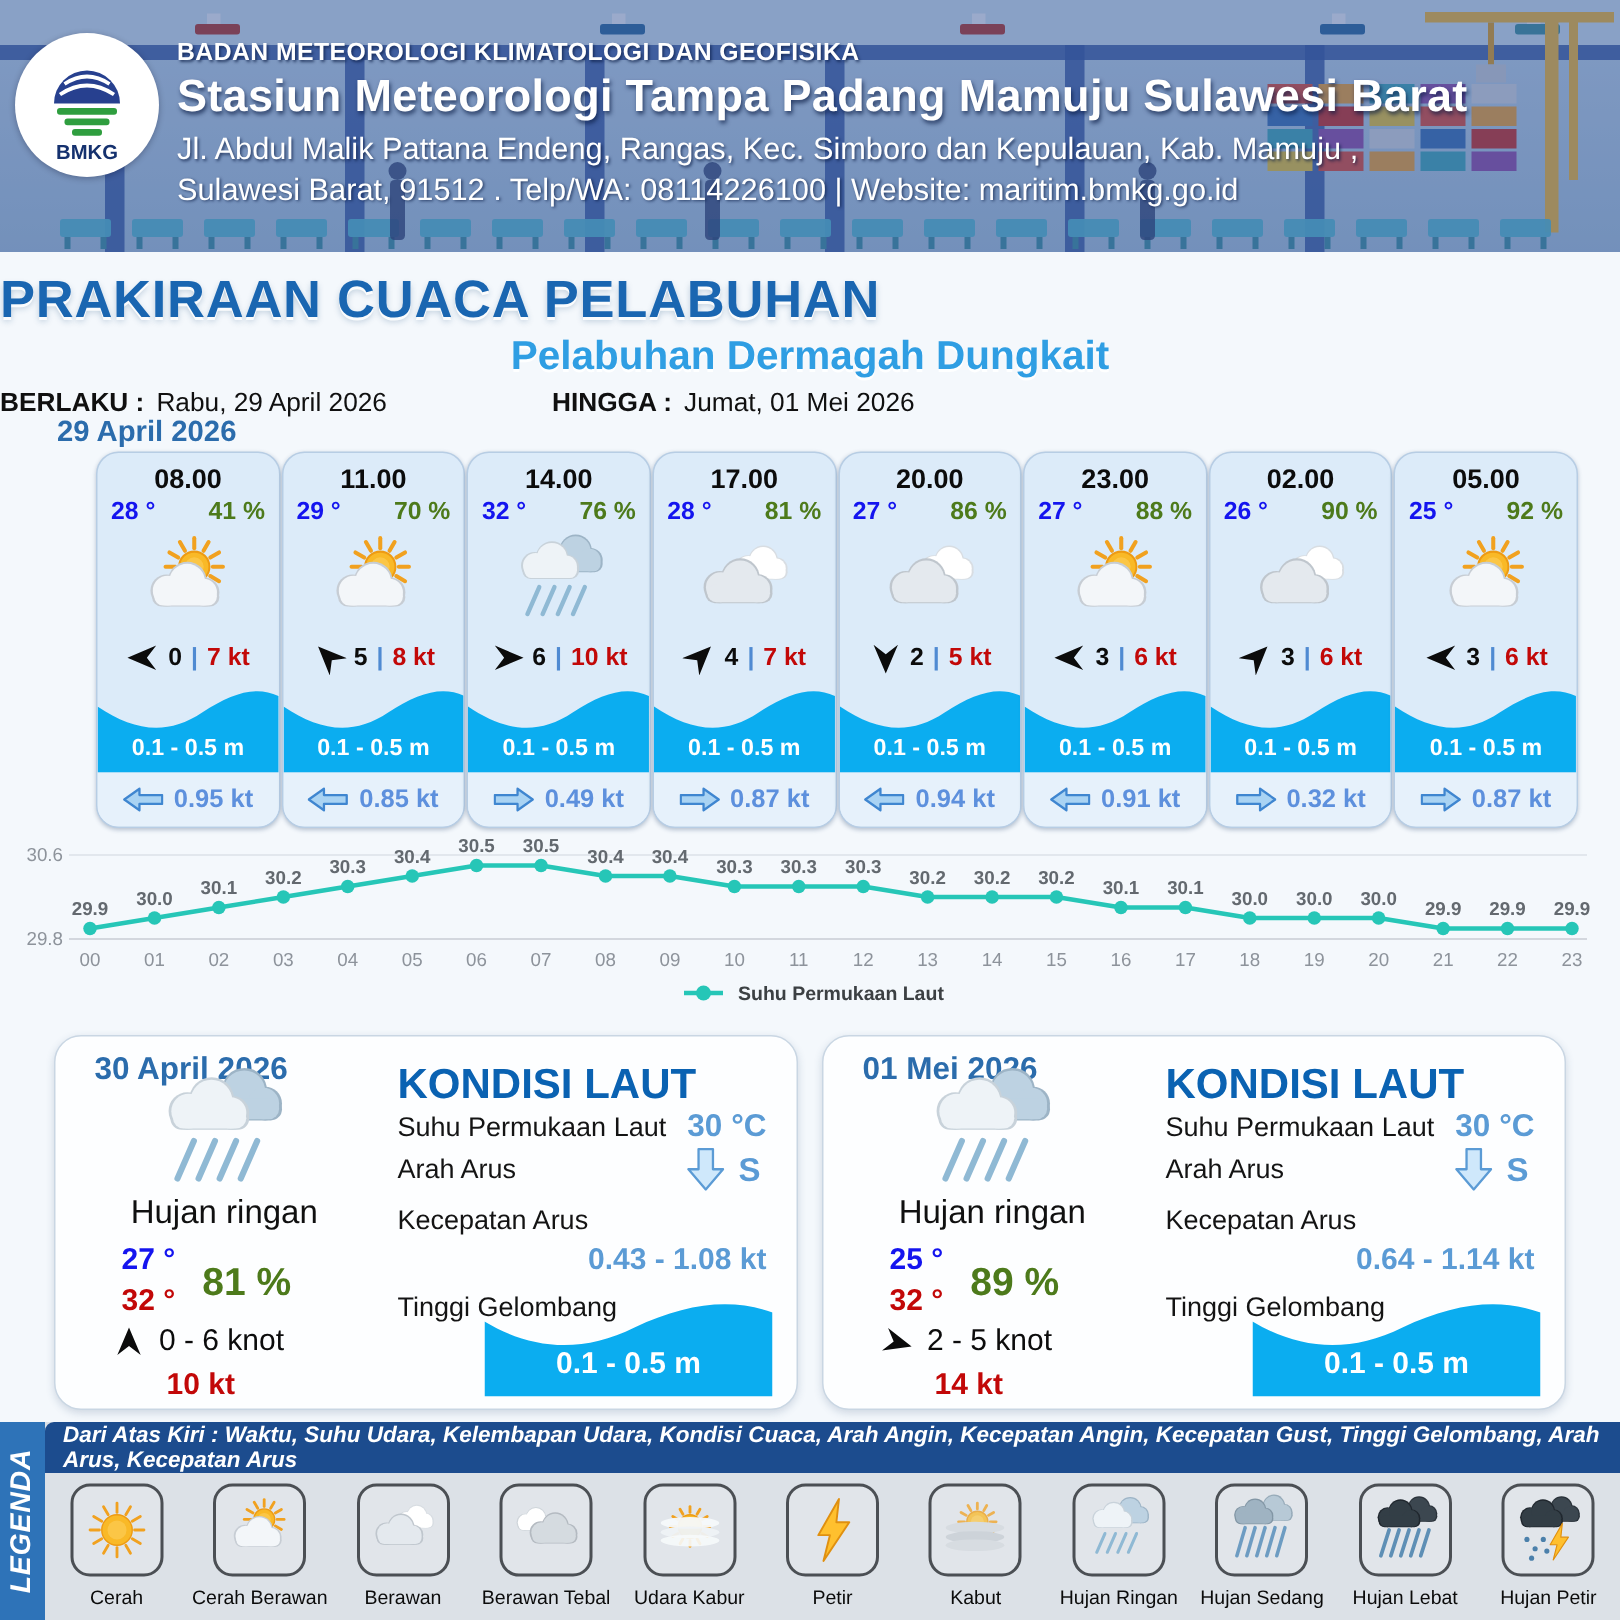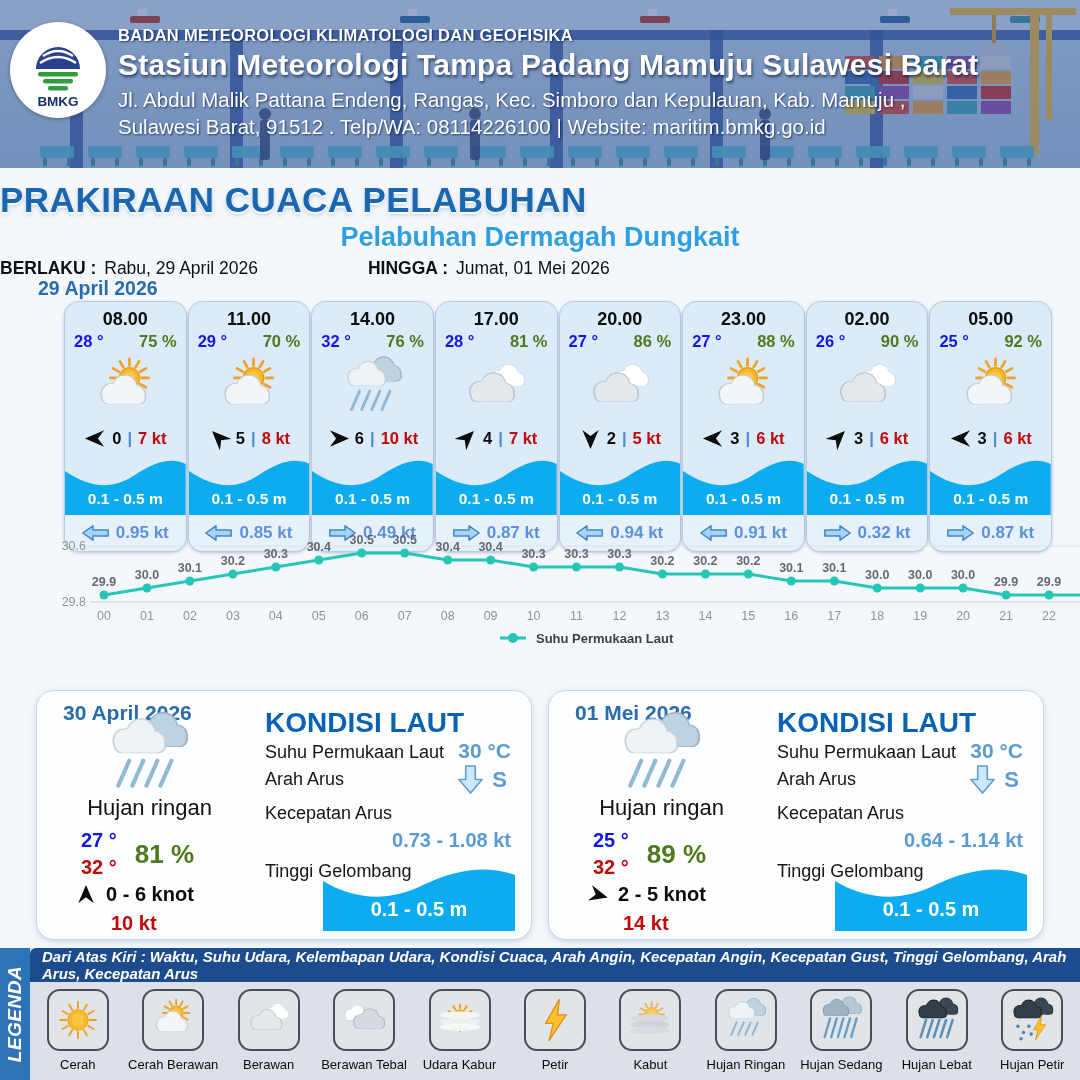--- a/index.html
+++ b/index.html
@@ -33,38 +33,38 @@
   .h-icon{height:74px;display:flex;align-items:center;justify-content:center;}
   .h-wind{display:flex;align-items:center;justify-content:center;gap:5px;font-size:16.5px;font-weight:bold;height:26px;color:#0c0c0c;}
   .w-sep{color:#4f8ad2;padding:0 1px;}
   .w-max{color:#c20808;}
   .h-wave{position:relative;height:62px;margin-top:2px;}
   .h-wave svg{position:absolute;left:0;bottom:0;width:100%;height:100%;}
   .h-wave .wtxt{position:absolute;bottom:7px;width:100%;text-align:center;color:#fff;font-weight:bold;font-size:15.5px;z-index:2;}
   .h-cur{height:36px;background:#e6f1fb;display:flex;align-items:center;justify-content:center;gap:7px;font-size:17px;font-weight:bold;color:#5d90dd;}
 
   
-  .chart{position:absolute;top:524px;left:0;width:872px;height:132px;padding-left:44px;}
+  .chart{position:absolute;top:548px;left:0;width:872px;height:132px;}
   .chart text{font-family:"Liberation Sans",sans-serif;}
   .chart .ytick,.chart .xtick{font-size:12.5px;fill:#8d939b;}
   .chart .vlabel{font-size:12.5px;fill:#63696f;font-weight:bold;}
   .chart .ltext{font-size:13px;fill:#3c4043;font-weight:bold;}
 
   
   .drow{position:absolute;top:690px;left:36px;right:36px;height:250px;display:flex;gap:16px;}
   .dcard{flex:1;background:#fdfeff;border:1px solid #c9d6e3;border-radius:18px;box-shadow:0 2px 6px rgba(50,80,120,.2);position:relative;}
   .d-date{position:absolute;left:26px;top:10px;font-size:21px;font-weight:bold;color:#2b6cac;}
   .d-icon{position:absolute;left:56px;top:20px;width:110px;height:90px;display:flex;align-items:center;justify-content:center;}
   .d-cond{position:absolute;left:0;top:104px;width:225px;text-align:center;font-size:22px;color:#101010;}
   .d-temps{position:absolute;left:44px;top:136px;display:flex;gap:18px;align-items:center;}
   .d-tcol{display:flex;flex-direction:column;font-size:20px;font-weight:bold;line-height:1.35;}
   .d-tmin{color:#1414ef;}
   .d-tmax{color:#c20808;}
   .d-hum{font-size:26px;font-weight:bold;color:#4d7a1b;}
-  .d-wind{position:absolute;left:38px;top:192px;display:flex;gap:9px;align-items:center;font-size:20px;font-weight:bold;color:#0c0c0c;justify-content:center;}
+  .d-wind{position:absolute;left:38px;top:192px;display:flex;gap:9px;align-items:center;font-size:20px;font-weight:normal;color:#0c0c0c;justify-content:center;}
   .d-gust{position:absolute;left:74px;top:221px;font-size:20px;font-weight:bold;color:#c20808;}
   .d-sea{position:absolute;left:228px;top:0;right:16px;bottom:0;}
   .s-head{position:absolute;top:16px;left:0;font-size:28px;font-weight:bold;color:#0a62b2;}
   .s-label{font-size:18px;color:#141414;}
   .s-r1{position:absolute;top:48px;left:0;right:4px;display:flex;justify-content:space-between;align-items:baseline;}
   .s-val{font-size:21px;font-weight:bold;color:#5b9bd5;}
   .s-r2{position:absolute;top:78px;left:0;}
   .s-dir{position:absolute;top:74px;right:8px;display:flex;align-items:center;gap:9px;font-size:22px;font-weight:bold;color:#5b9bd5;}
   .s-r3{position:absolute;top:112px;left:0;}
   .s-speed{position:absolute;top:138px;right:4px;font-size:20px;font-weight:bold;color:#5b9bd5;}
@@ -231,21 +231,21 @@
     <span><b>BERLAKU :</b><span>Rabu, 29 April 2026</span></span>
     <span><b>HINGGA :</b><span>Jumat, 01 Mei 2026</span></span>
   </div>
   <div class="fdate">29 April 2026</div>
 
   <div class="hrow" id="hourly-row">
 <div class="hcard">
   <div class="h-time">08.00</div>
   <div class="h-temps">
     <span class="h-temp">28 °</span>
-    <span class="h-hum">75 %</span>
+    <span class="h-hum">41 %</span>
   </div>
   <div class="h-icon">
           <svg width="72" height="72" viewBox="-32 -32 64 64">
             <g transform="translate(4 -9)">
               <g stroke="#f1a11f" stroke-width="2.4" stroke-linecap="round">
                 <line x1="11.0" y1="0.0" x2="17.0" y2="0.0"></line>
                 <line x1="9.5" y1="5.5" x2="14.7" y2="8.5"></line>
                 <line x1="5.5" y1="9.5" x2="8.5" y2="14.7"></line>
                 <line x1="0.0" y1="11.0" x2="0.0" y2="17.0"></line>
                 <line x1="-5.5" y1="9.5" x2="-8.5" y2="14.7"></line>
@@ -922,21 +922,21 @@
       <span class="s-val">30 °C</span>
     </div>
     <div class="s-r2"><span class="s-label">Arah Arus</span></div>
     <div class="s-dir">
             <svg width="25" height="29" viewBox="0 0 26 30">
               <path d="M8 1 H18 V15 H25 L13 29 L1 15 H8 Z" fill="#cfe8fb" stroke="#5b9bd5" stroke-width="1.6" stroke-linejoin="round"></path>
             </svg>
             <span>S</span>
           </div>
     <div class="s-r3"><span class="s-label">Kecepatan Arus</span></div>
-    <div class="s-speed">0.73  - 1.08 kt</div>
+    <div class="s-speed">0.43  - 1.08 kt</div>
     <div class="s-r4"><span class="s-label">Tinggi Gelombang</span></div>
     <div class="s-wave">
             <svg viewBox="0 0 192 76" preserveAspectRatio="none">
               <path d="M0 26 C 30 44 64 48 100 30 C 134 14 164 10 192 20 L192 76 L0 76 Z" fill="#0badf0"></path>
             </svg>
             <span>0.1 - 0.5 m</span>
           </div>
   </div>
 </div>
 <div class="dcard">

